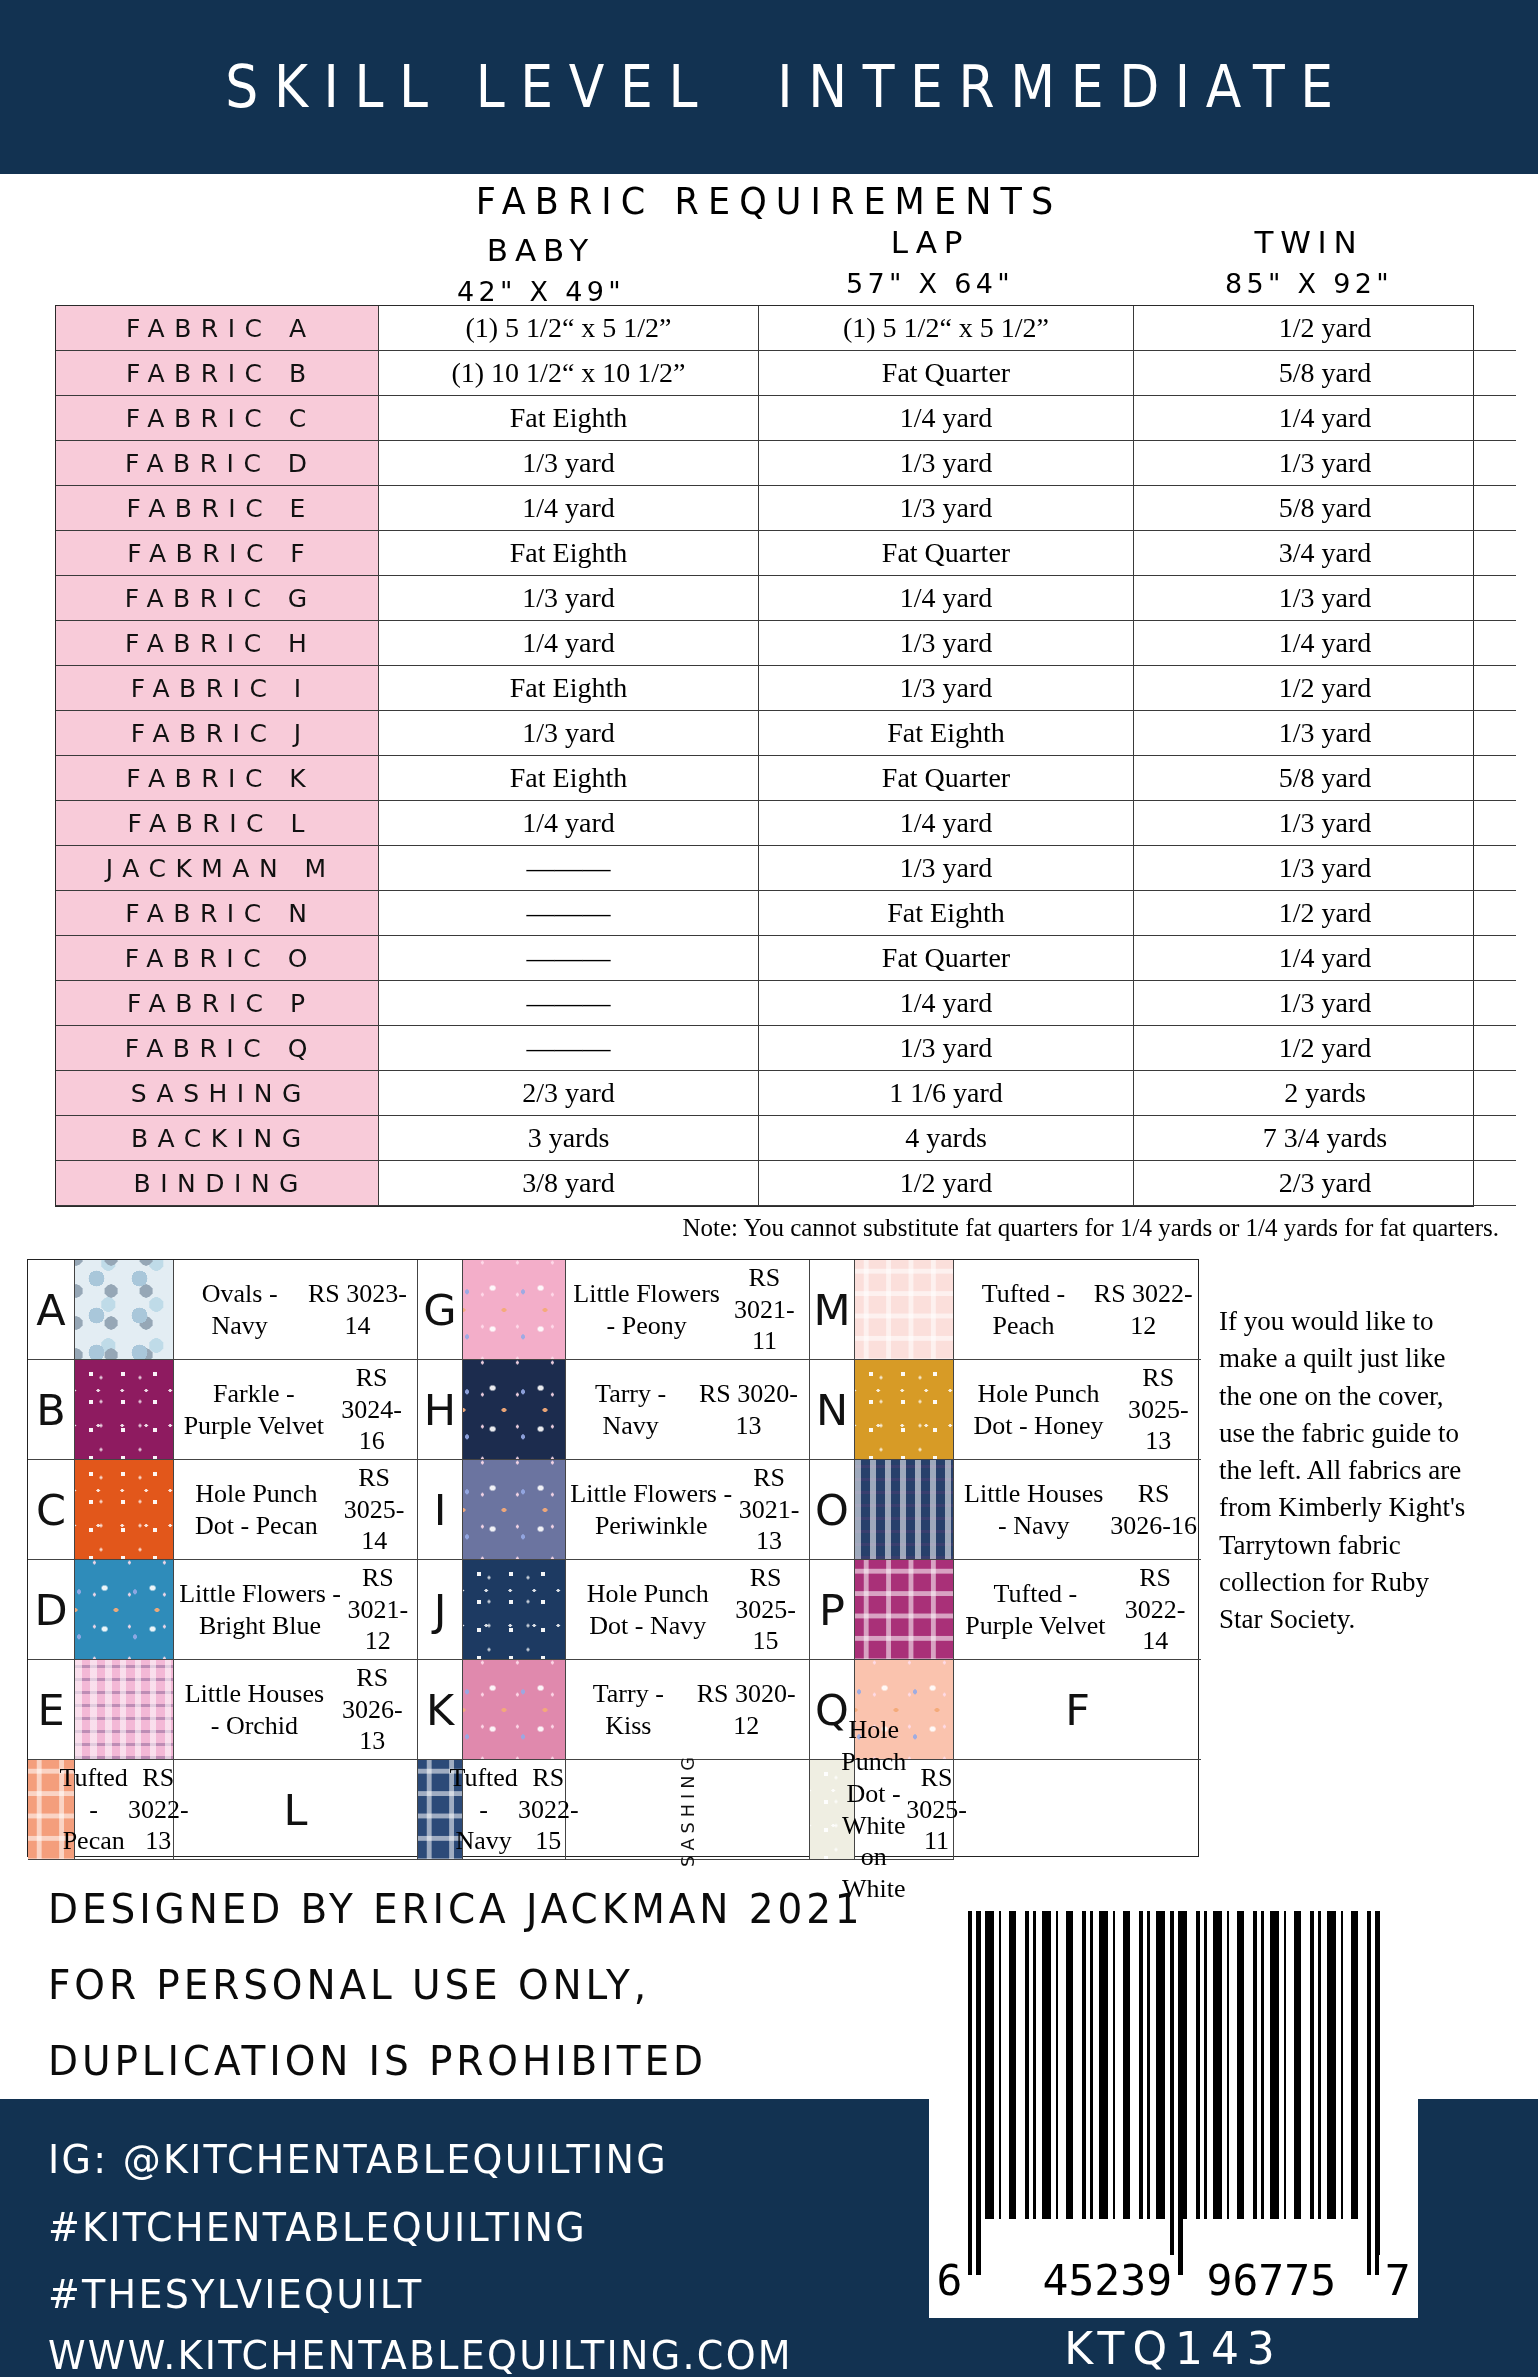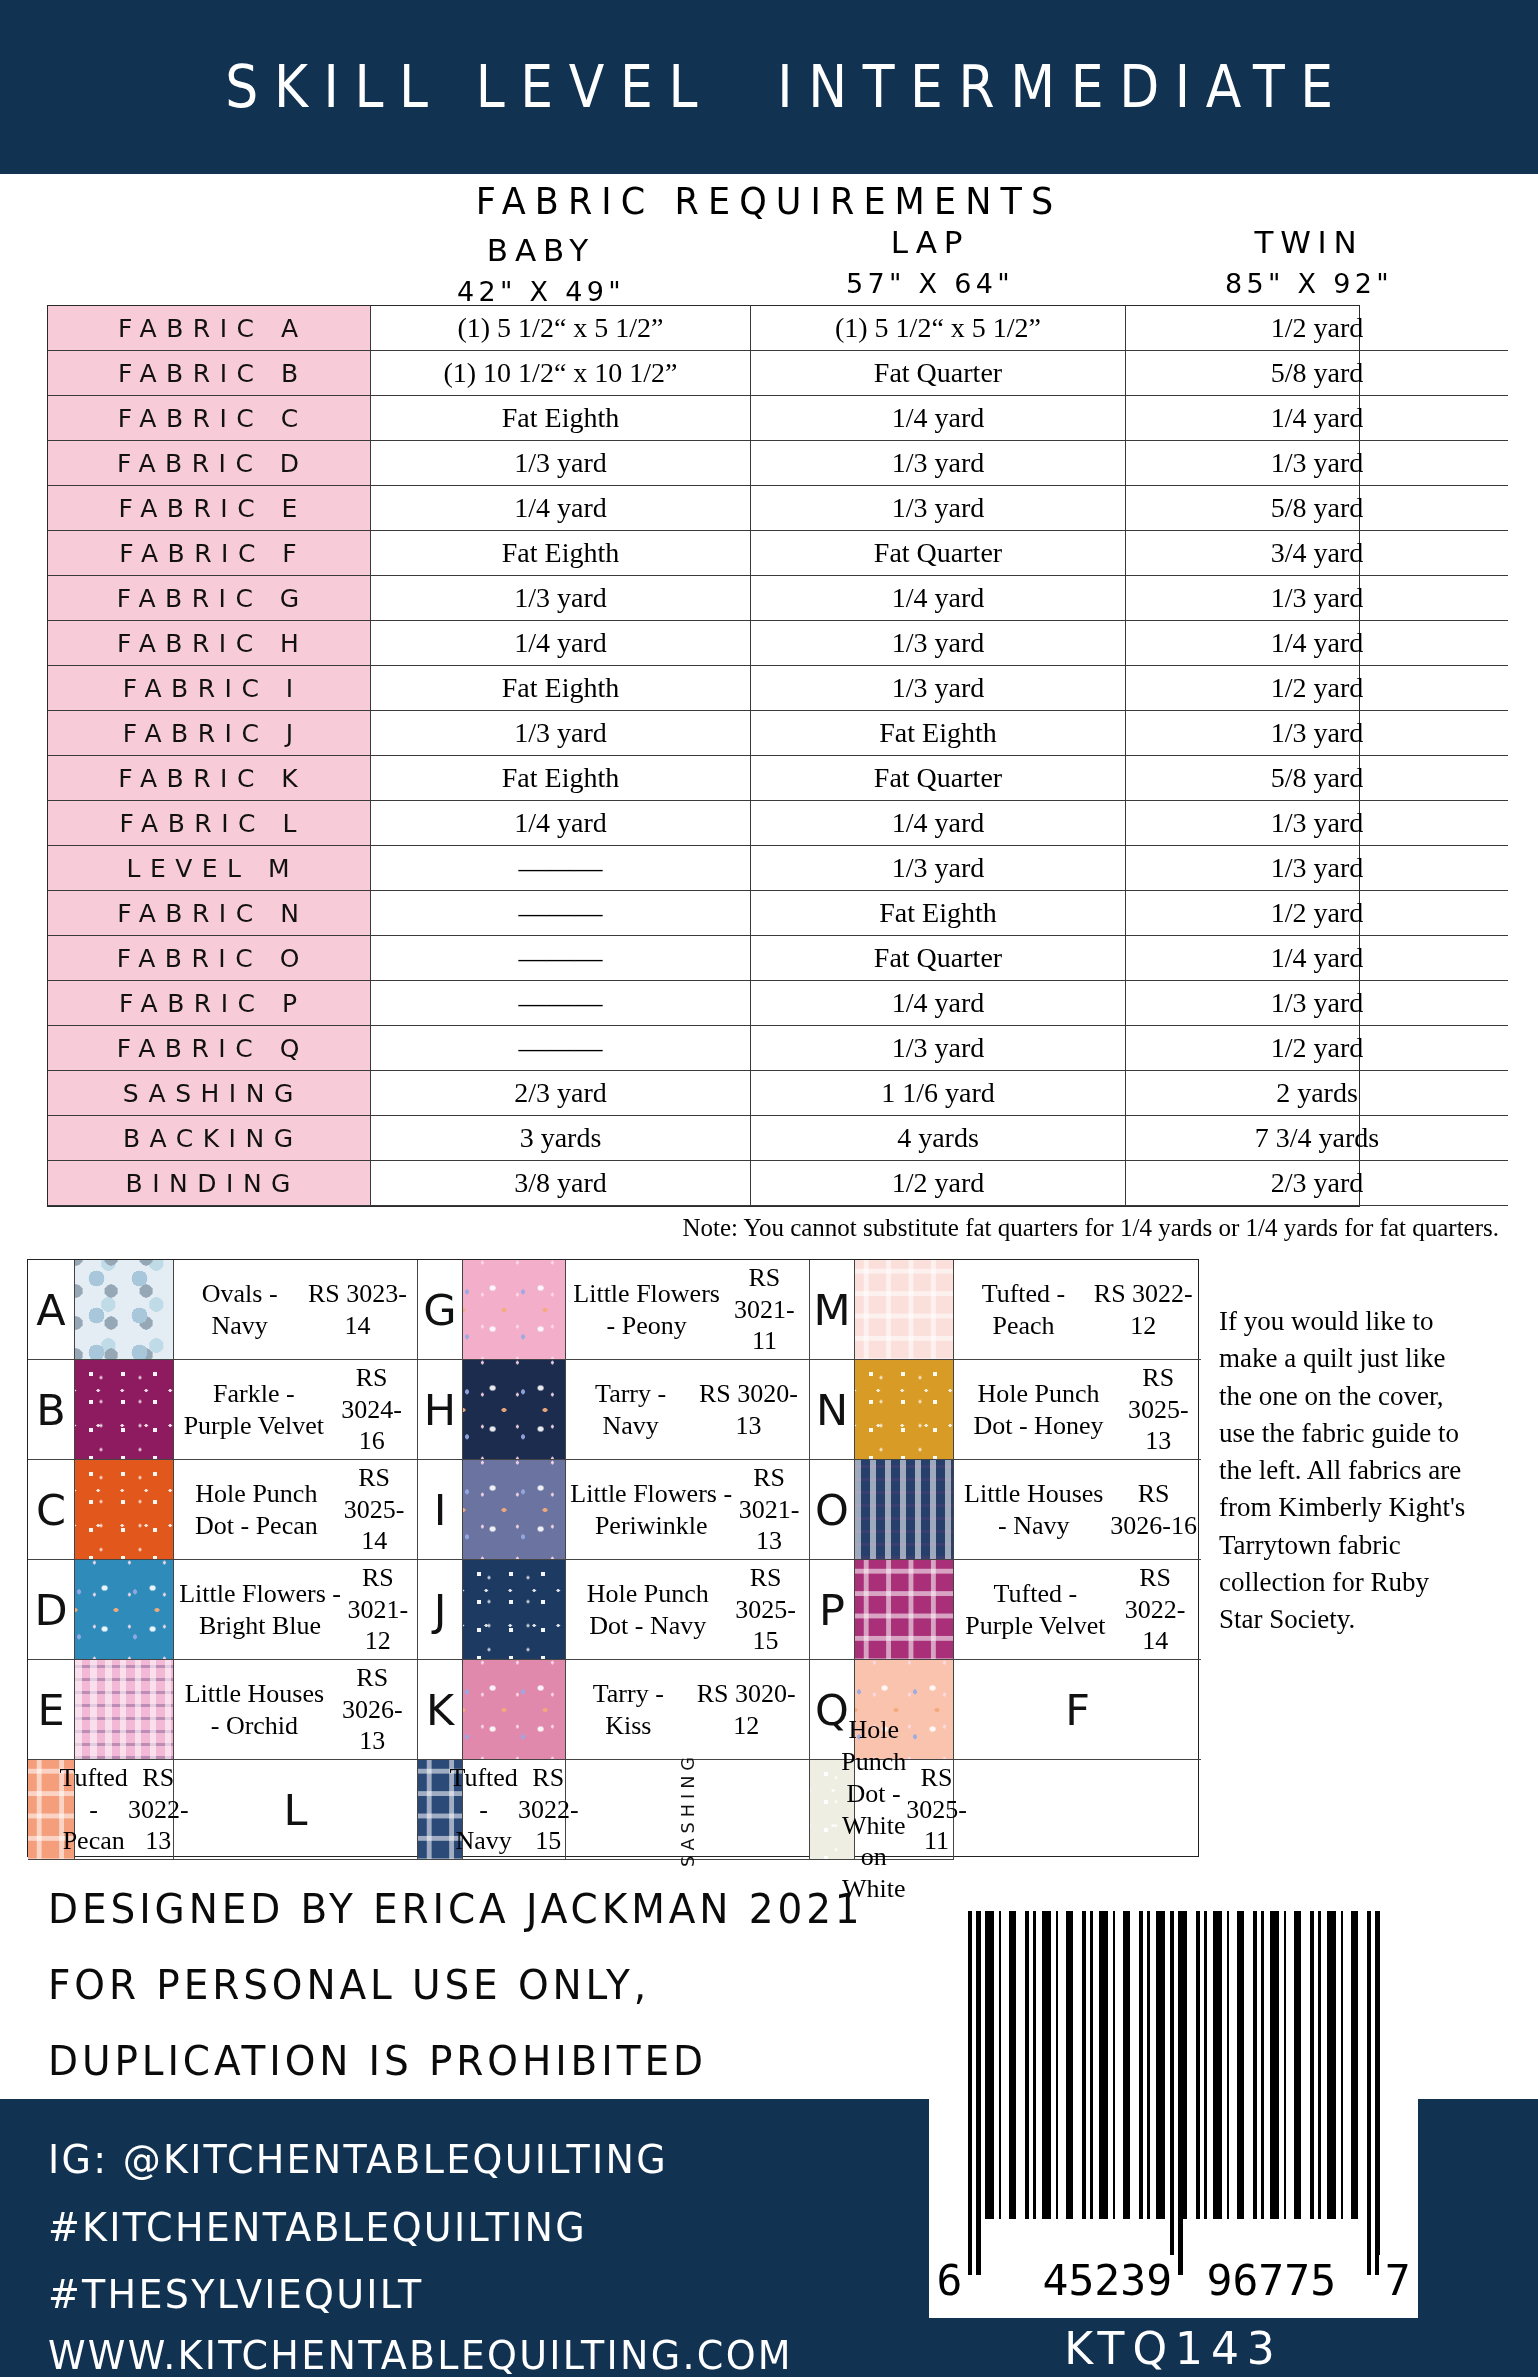--- a/index.html
+++ b/index.html
@@ -24,21 +24,21 @@
   .req-title {
     position:absolute; top:181px; left:0; width:1538px; text-align:center;
     font-size:35px; letter-spacing:0.26em; color:#000; transform:scaleY(1.05);
   }
   .col-head { position:absolute; transform:translateX(-50%); text-align:center; }
   .col-name { font-size:31px; letter-spacing:0.22em; color:#000; }
   .col-size { font-size:27px; letter-spacing:0.16em; color:#000; margin-top:7.5px; }
 
   
   .req-table {
-    position:absolute; left:47px; top:305px; width:1313px;
+    position:absolute; left:55px; top:305px; width:1419px;
     display:grid; grid-template-columns:323px 380px 375px 382px;
     grid-auto-rows:45px;
     border:1.9px solid #2a2a2a; background:#fff;
   }
   .req-table > div {
     border-right:1.4px solid #3a3a3a; border-bottom:1.4px solid #3a3a3a;
     display:flex; align-items:center; justify-content:center;
   }
   .req-table > div:nth-child(4n) { border-right:none; }
   .cell-label {
@@ -240,21 +240,21 @@
     <div class="cell-label">FABRIC K</div>
     <div class="cell-val">Fat Eighth</div>
     <div class="cell-val">Fat Quarter</div>
     <div class="cell-val">5/8 yard</div>
 
     <div class="cell-label">FABRIC L</div>
     <div class="cell-val">1/4 yard</div>
     <div class="cell-val">1/4 yard</div>
     <div class="cell-val">1/3 yard</div>
 
-    <div class="cell-label">LEVEL M</div>
+    <div class="cell-label">JACKMAN M</div>
     <div class="cell-val">———</div>
     <div class="cell-val">1/3 yard</div>
     <div class="cell-val">1/3 yard</div>
 
     <div class="cell-label">FABRIC N</div>
     <div class="cell-val">———</div>
     <div class="cell-val">Fat Eighth</div>
     <div class="cell-val">1/2 yard</div>
 
     <div class="cell-label">FABRIC O</div>

